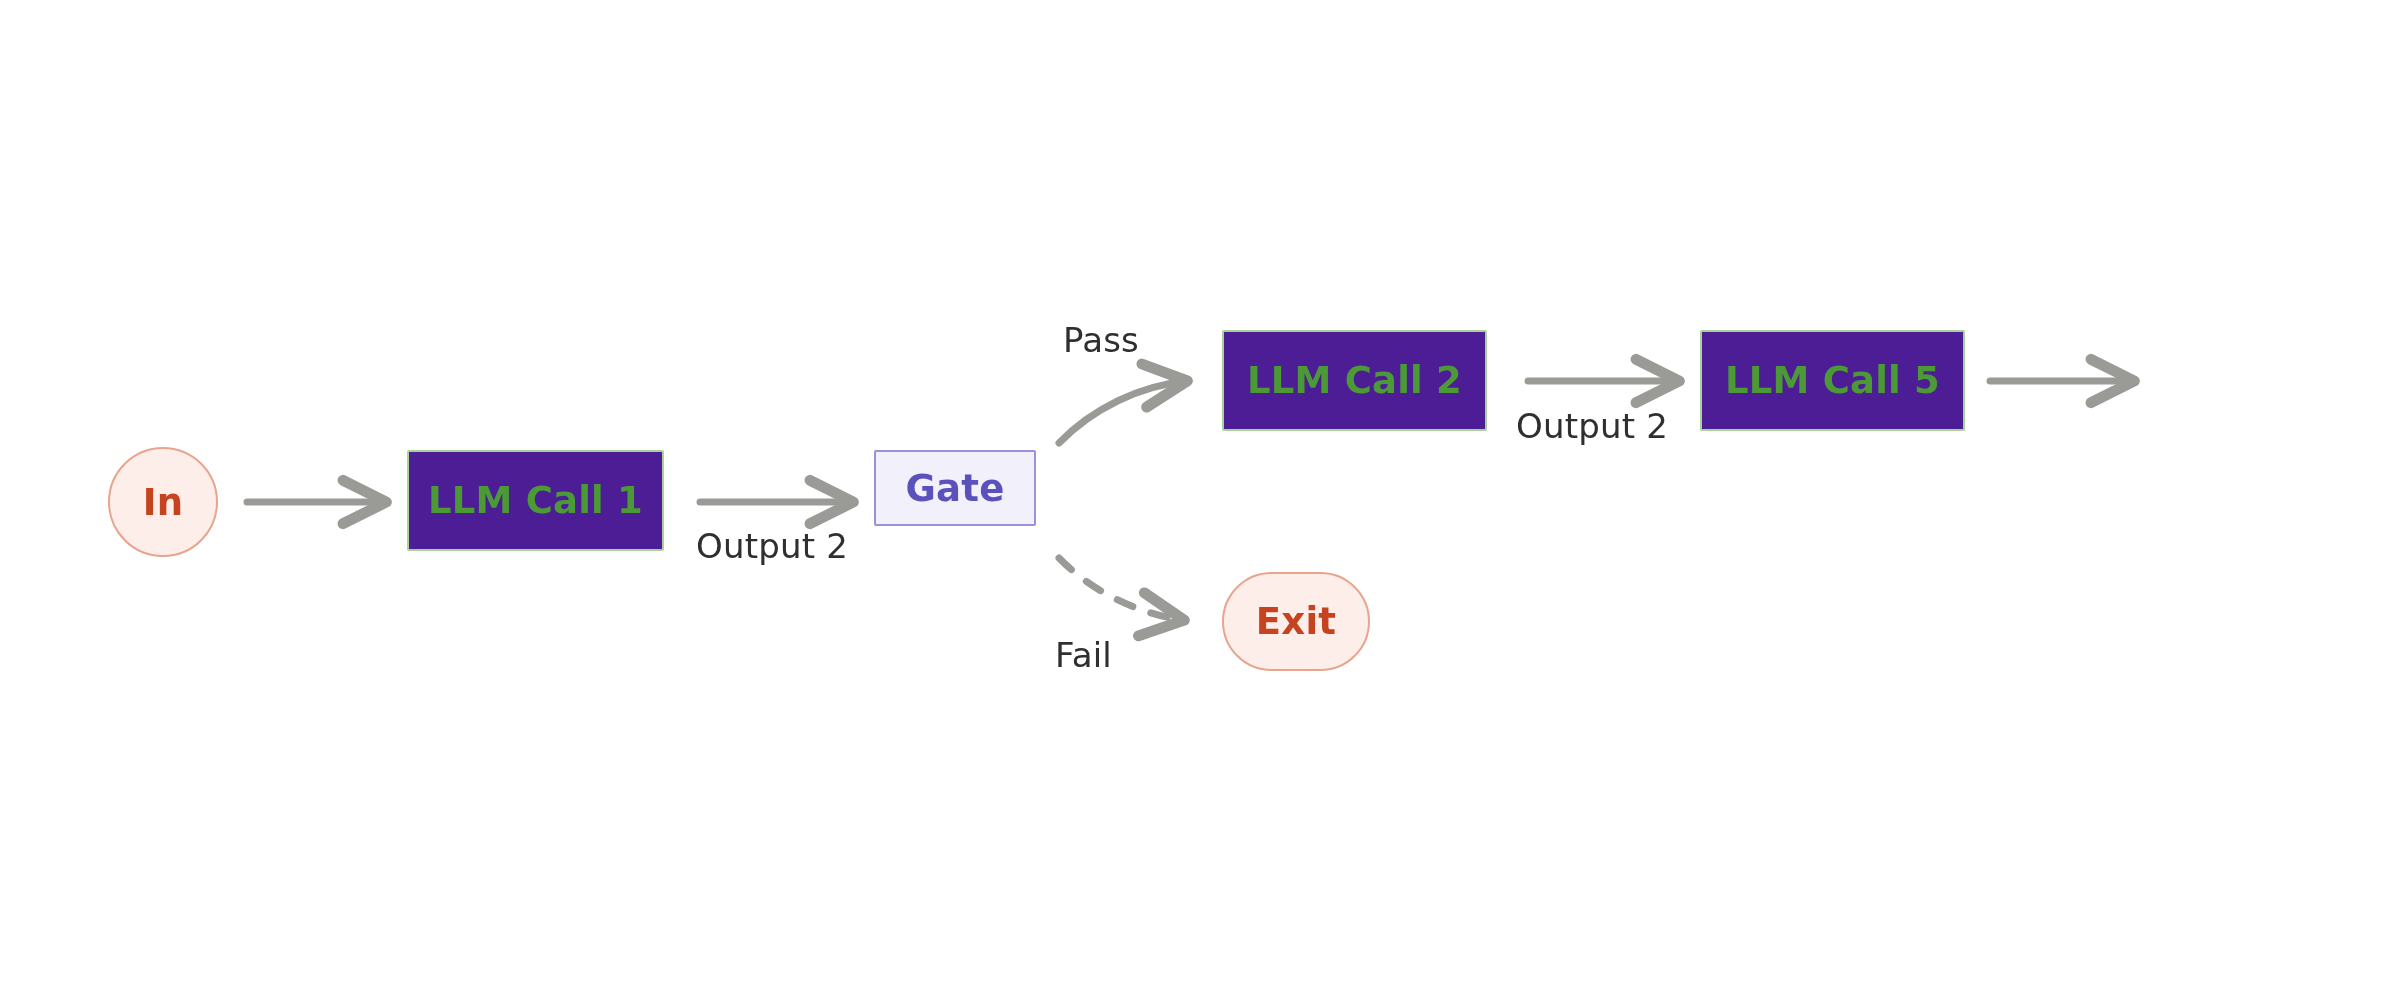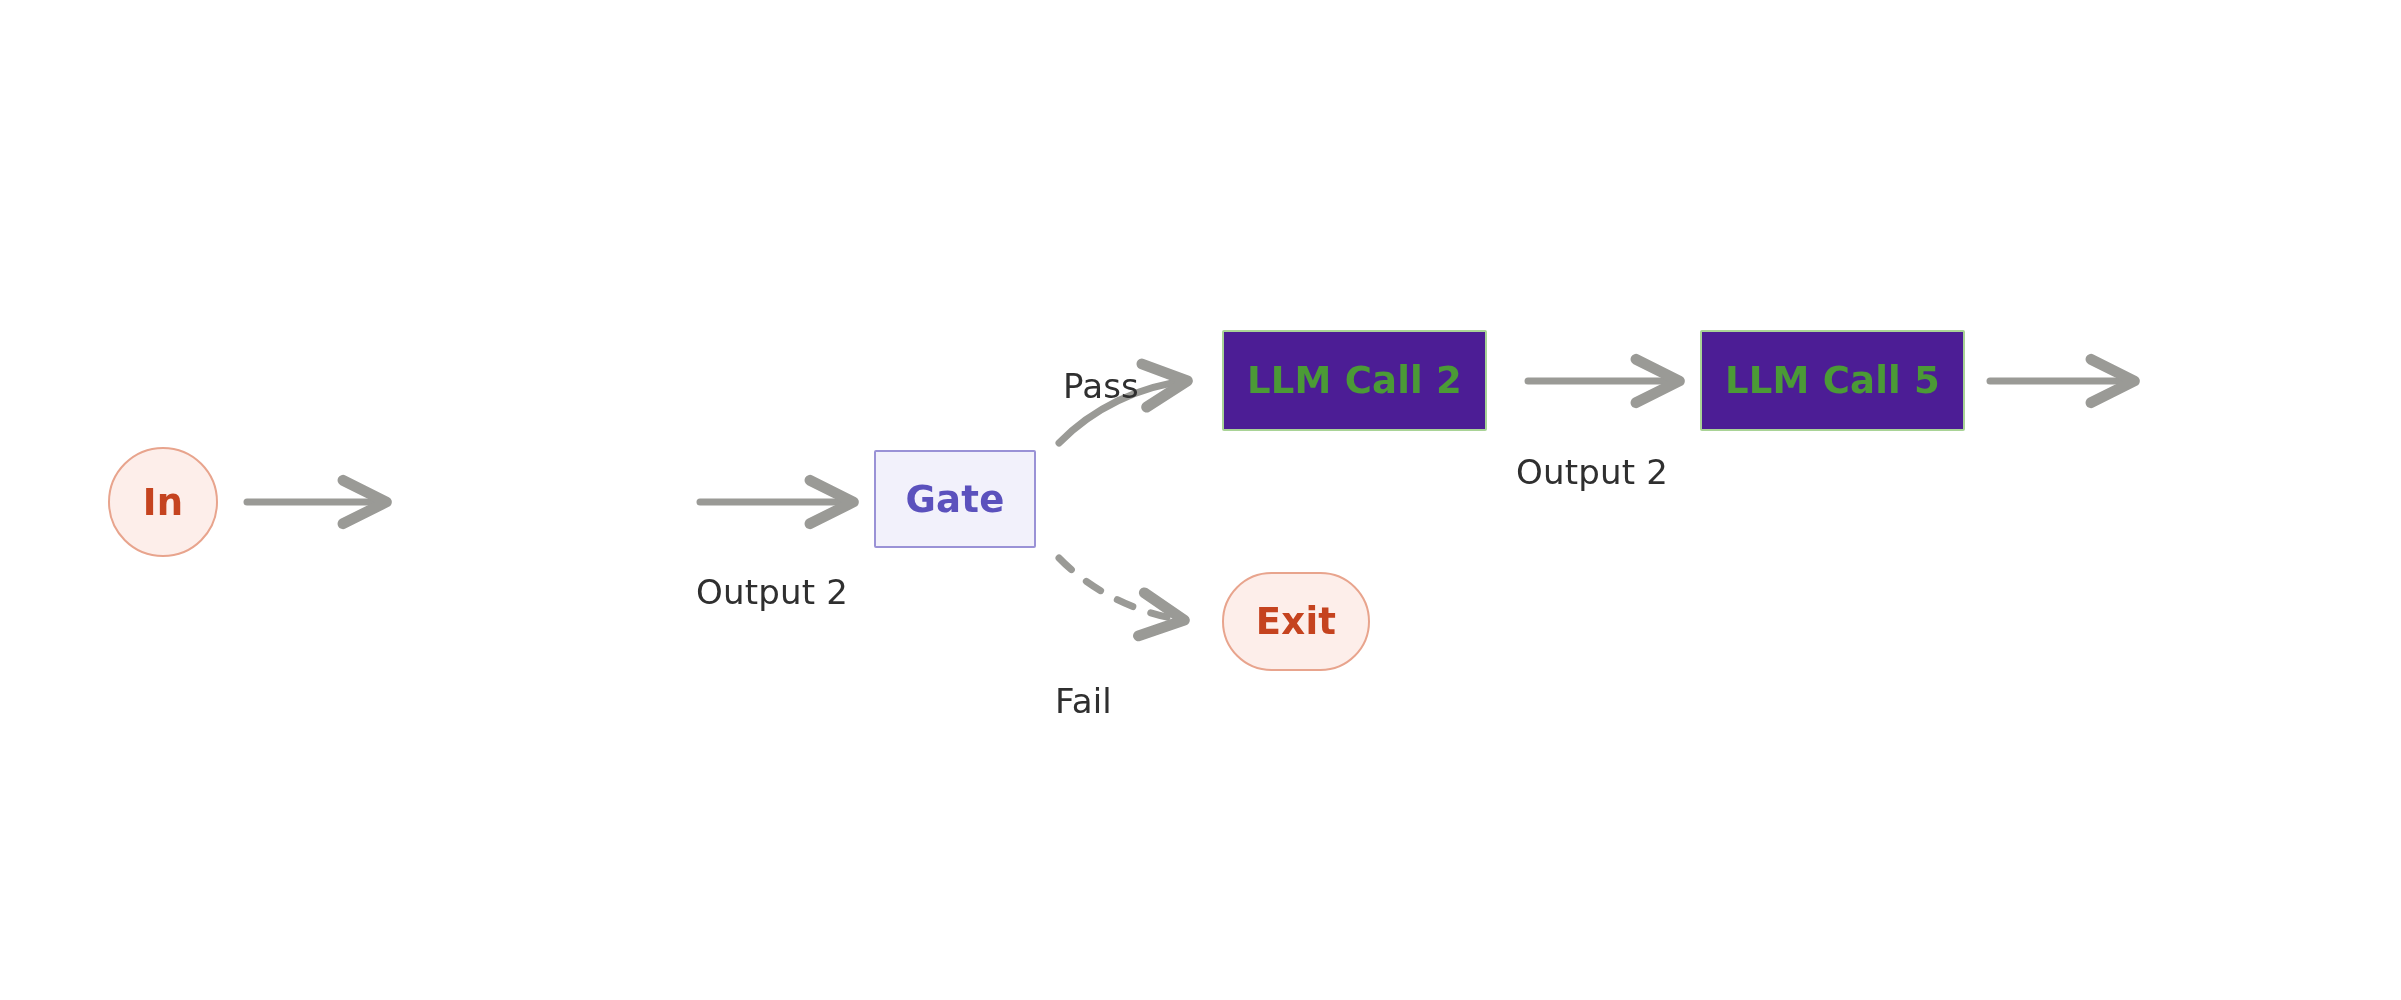--- a/index.html
+++ b/index.html
@@ -68,21 +68,20 @@
   }
   
   .edge-label {
     position: absolute;
     color: #2f2f2f;
     font-size: 34px;
     font-weight: normal;
     letter-spacing: 0.2px;
     white-space: nowrap;
     line-height: 1;
-    margin-top: 46px;
   }
 </style>
 </head>
 <body>
 
 <div id="diagram-canvas">
 
   <svg id="edge-layer" viewBox="0 0 2401 1000" xmlns="http://www.w3.org/2000/svg">
     <defs>
       <marker id="arrowhead" markerWidth="10" markerHeight="10" refX="7.2" refY="4" orient="auto" markerUnits="strokeWidth">
@@ -112,22 +111,25 @@
 
     <g>
       <path d="M 1990 381 L 2133 381" fill="none" stroke="#9a9a96" stroke-width="7" stroke-linecap="round" marker-end="url(#arrowhead)"></path>
     </g>
   </svg>
 
   <div class="node node-terminal" style="left:108px; top:447px; width:110px; height:110px; border-radius:50%;">
     <span>In</span>
   </div>
 
+  <div class="node node-process" style="left:407px; top:450px; width:257px; height:101px;">
+    <span>LLM Call 1</span>
+  </div>
 
-  <div class="node node-gate" style="left:874px; top:450px; width:162px; height:98px;">
+  <div class="node node-gate" style="left:874px; top:450px; width:162px; height:76px;">
     <span>Gate</span>
   </div>
 
   <div class="node node-process" style="left:1222px; top:330px; width:265px; height:101px;">
     <span>LLM Call 2</span>
   </div>
 
   <div class="node node-process" style="left:1700px; top:330px; width:265px; height:101px;">
     <span>LLM Call 5</span>
   </div>

